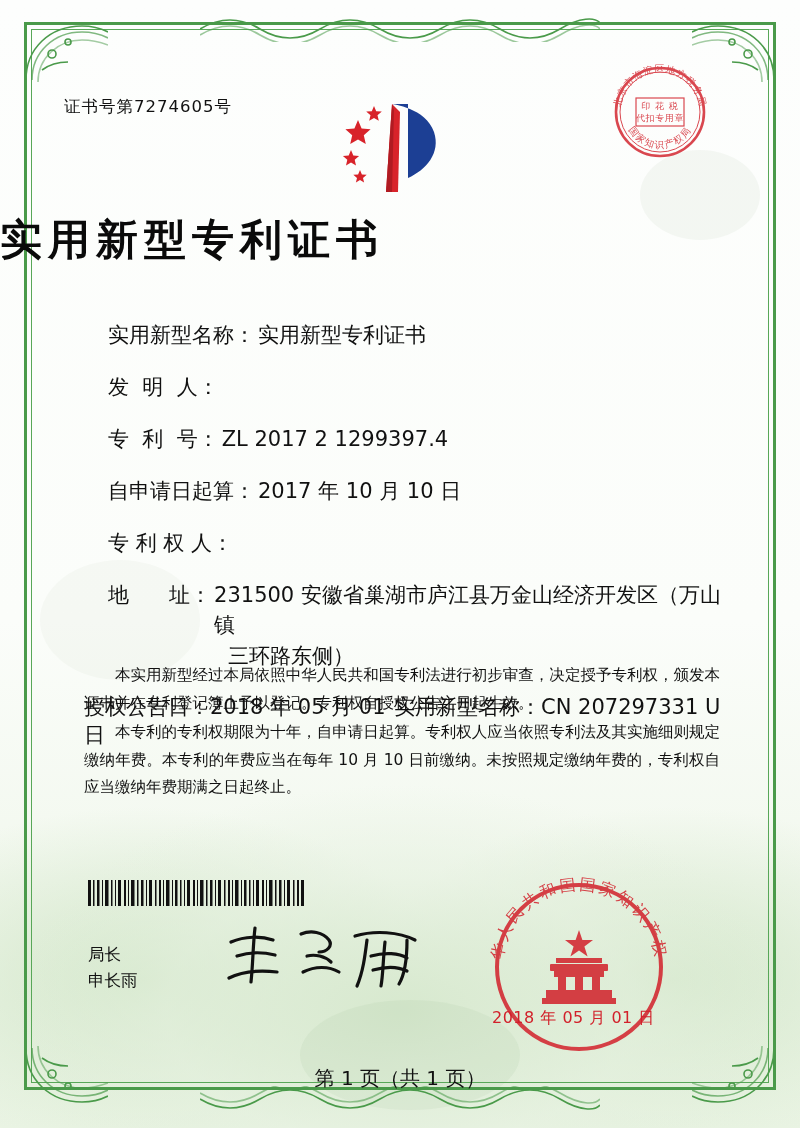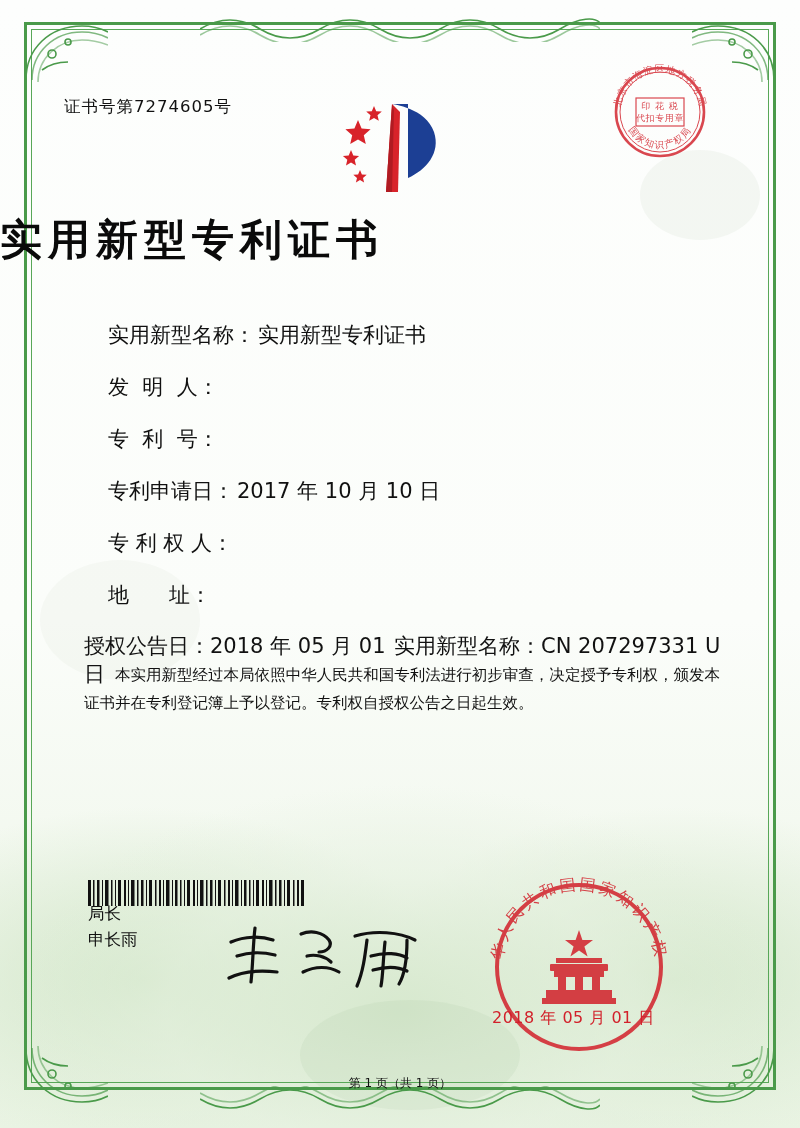--- a/index.html
+++ b/index.html
@@ -168,21 +168,21 @@
     left: 88px;
     top: 880px;
     width: 218px;
     height: 26px;
   }
 
   
   .sig-block {
     position: absolute;
     left: 88px;
-    top: 901px;
+    top: 942px;
     font-size: 16.5px;
     line-height: 1.6;
     color: #111;
   }
   .signature {
     position: absolute;
     left: 215px;
     top: 920px;
     width: 220px;
     height: 72px;
@@ -202,21 +202,21 @@
     font-size: 16px;
     color: #d2202a;
     letter-spacing: 0.5px;
   }
 
   .page-foot {
     position: absolute;
     left: 0; right: 0;
     bottom: 36px;
     text-align: center;
-    font-size: 12px;
+    font-size: 20px;
     color: #111;
   }
 
   
   .blotch {
     position: absolute;
     border-radius: 50%;
     pointer-events: none;
   }
 </style>
@@ -335,51 +335,57 @@
     </div>
 
     <div class="field-row">
       <span class="field-label">发  明  人</span>
       <span class="field-sep">：</span>
     </div>
 
     <div class="field-row">
       <span class="field-label">专  利  号</span>
       <span class="field-sep">：</span>
-    </div>
-
-    <div class="field-row">
-      <span class="field-label">专利申请日</span>
+      <span class="field-value">ZL 2017 2 1299397.4</span>
+    </div>
+
+    <div class="field-row">
+      <span class="field-label">自申请日起算</span>
       <span class="field-sep">：</span>
       <span class="field-value">2017 年 10 月 10 日</span>
     </div>
 
     <div class="field-row">
       <span class="field-label">专 利 权 人</span>
       <span class="field-sep">：</span>
     </div>
 
     <div class="field-row">
       <span class="field-label">地      址</span>
       <span class="field-sep">：</span>
+      <span class="field-value">
+        <span>231500 安徽省巢湖市庐江县万金山经济开发区（万山镇</span>
+        <span class="line2">三环路东侧）</span>
+      </span>
     </div>
 
     <div class="pub-row">
       <div class="pub-left">
         <span>授权公告日</span><span>：</span><span>2018 年 05 月 01 日</span>
       </div>
       <div class="pub-right">
         <span>实用新型名称</span><span>：</span><span>CN 207297331 U</span>
       </div>
     </div>
 
   </div>
 
   <div class="body-text">
     <p>本实用新型经过本局依照中华人民共和国专利法进行初步审查，决定授予专利权，颁发本证书并在专利登记簿上予以登记。专利权自授权公告之日起生效。</p>
+    <p>本专利的专利权期限为十年，自申请日起算。专利权人应当依照专利法及其实施细则规定缴纳年费。本专利的年费应当在每年 10 月 10 日前缴纳。未按照规定缴纳年费的，专利权自应当缴纳年费期满之日起终止。</p>
   </div>
 
   <svg class="barcode" viewBox="0 0 218 26" preserveAspectRatio="none">
     <g fill="#111">
       <rect x="0" y="0" width="3" height="26"></rect>
         <rect x="5" y="0" width="1.5" height="26"></rect>
       <rect x="9" y="0" width="2.5" height="26"></rect>
         <rect x="14" y="0" width="1" height="26"></rect>
       <rect x="17" y="0" width="3.5" height="26"></rect>
         <rect x="23" y="0" width="1.5" height="26"></rect>

